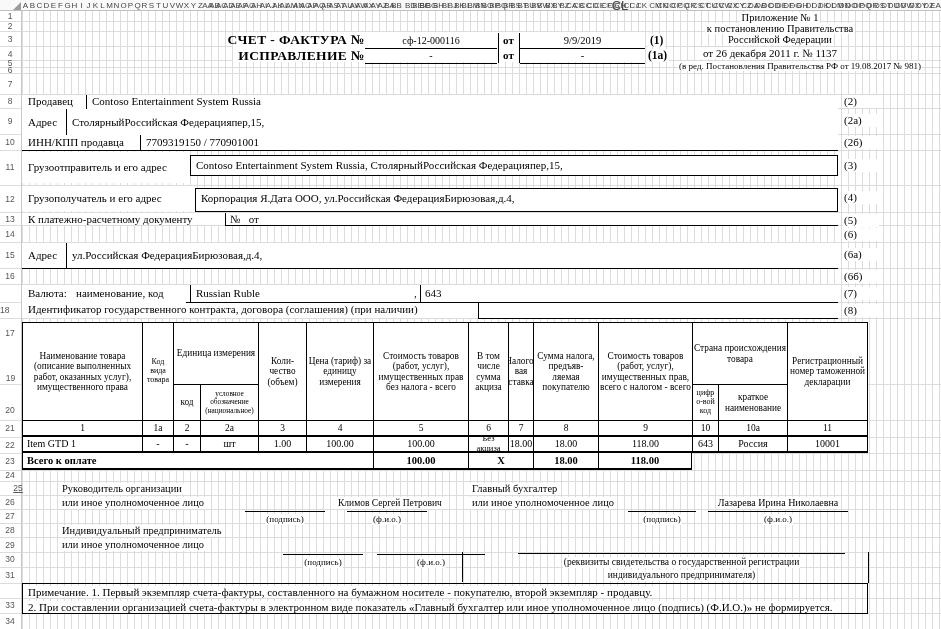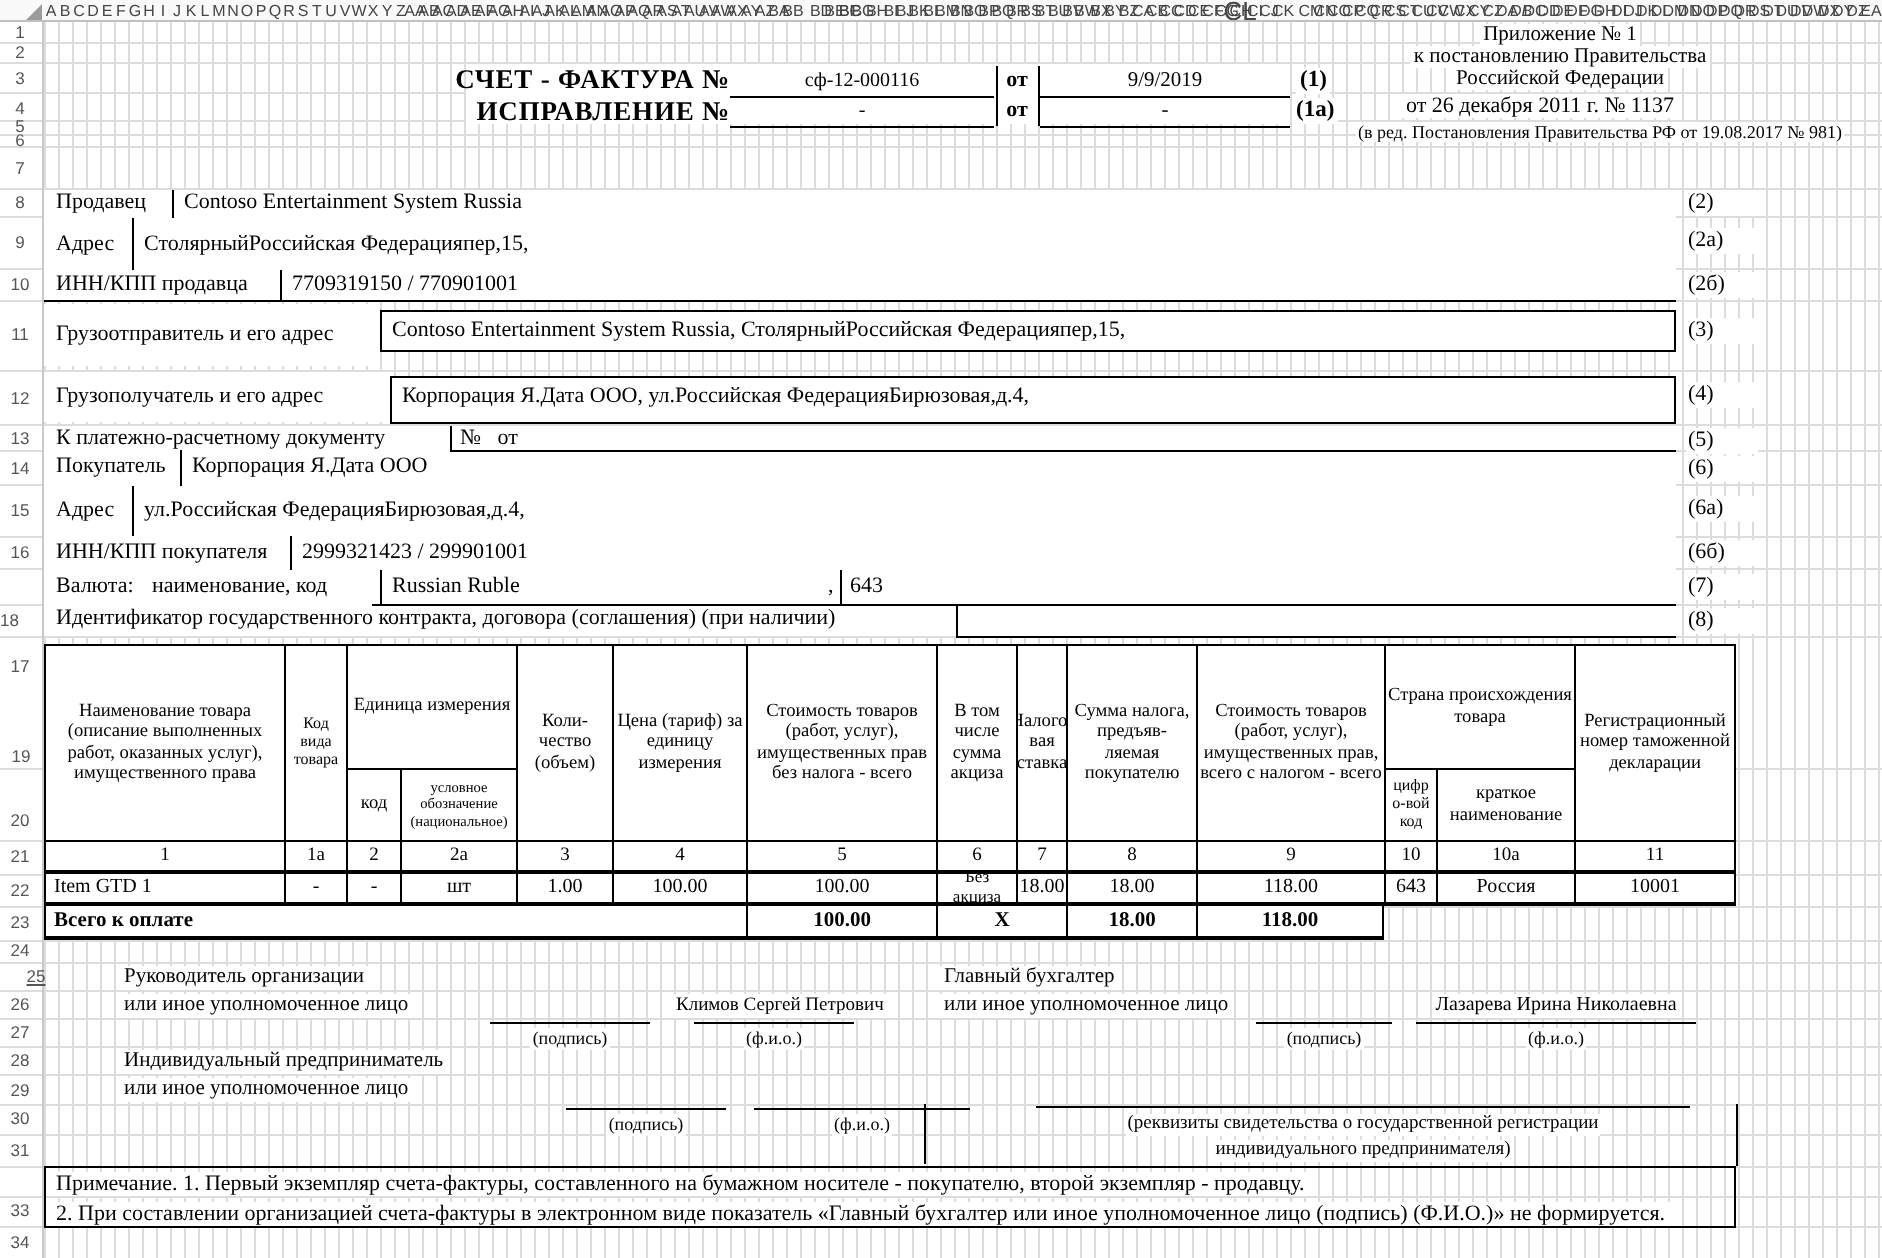--- a/index.html
+++ b/index.html
@@ -400,34 +400,24 @@
   <div class="abs wbg" style="left:22px;top:186px;width:173px;height:25px;line-height:25px;font-size:11px;">
     <span class="abs" style="left:6px;white-space:nowrap;">Грузополучатель и его адрес</span>
   </div>
   <div class="abs wbg" style="left:195px;top:188px;width:643px;height:24px;border:1px solid #000;box-sizing:border-box;line-height:18px;font-size:11px;padding-left:5px;white-space:nowrap;overflow:hidden;">Корпорация Я.Дата ООО, ул.Российская ФедерацияБирюзовая,д.4,</div>
 
   <div class="band" style="top:213px;height:12px;line-height:12px;font-size:11px;">
     <span style="left:6px">К платежно-расчетному документу</span>
     <span class="bdiv" style="left:203px"></span>
     <span style="left:208px;white-space:pre;">№   от</span>
   </div>
-  <div class="band ul" style="top:225px;height:17.5px;line-height:17px;font-size:11px;">
-    <span style="left:6px">Покупатель</span>
-    <span class="bdiv" style="left:68px"></span>
-    <span style="left:74px">Корпорация Я.Дата ООО</span>
-  </div>
   <div class="band ul" style="top:242.5px;height:25.5px;line-height:25px;font-size:11px;">
     <span style="left:6px">Адрес</span>
     <span class="bdiv" style="left:44px"></span>
     <span style="left:50px">ул.Российская ФедерацияБирюзовая,д.4,</span>
-  </div>
-  <div class="band ul" style="top:268px;height:16.5px;line-height:16px;font-size:11px;">
-    <span style="left:6px">ИНН/КПП покупателя</span>
-    <span class="bdiv" style="left:123px"></span>
-    <span style="left:129px">2999321423 / 299901001</span>
   </div>
   <div class="band" style="top:284.5px;height:17.5px;line-height:17px;font-size:11px;">
     <span style="left:6px">Валюта:</span>
     <span style="left:54px">наименование, код</span>
     <span class="bdiv" style="left:168px"></span>
     <span style="left:174px">Russian Ruble</span>
     <span style="left:392px">,</span>
     <span class="bdiv" style="left:398px"></span>
     <span style="left:403px">643</span>
   </div>

